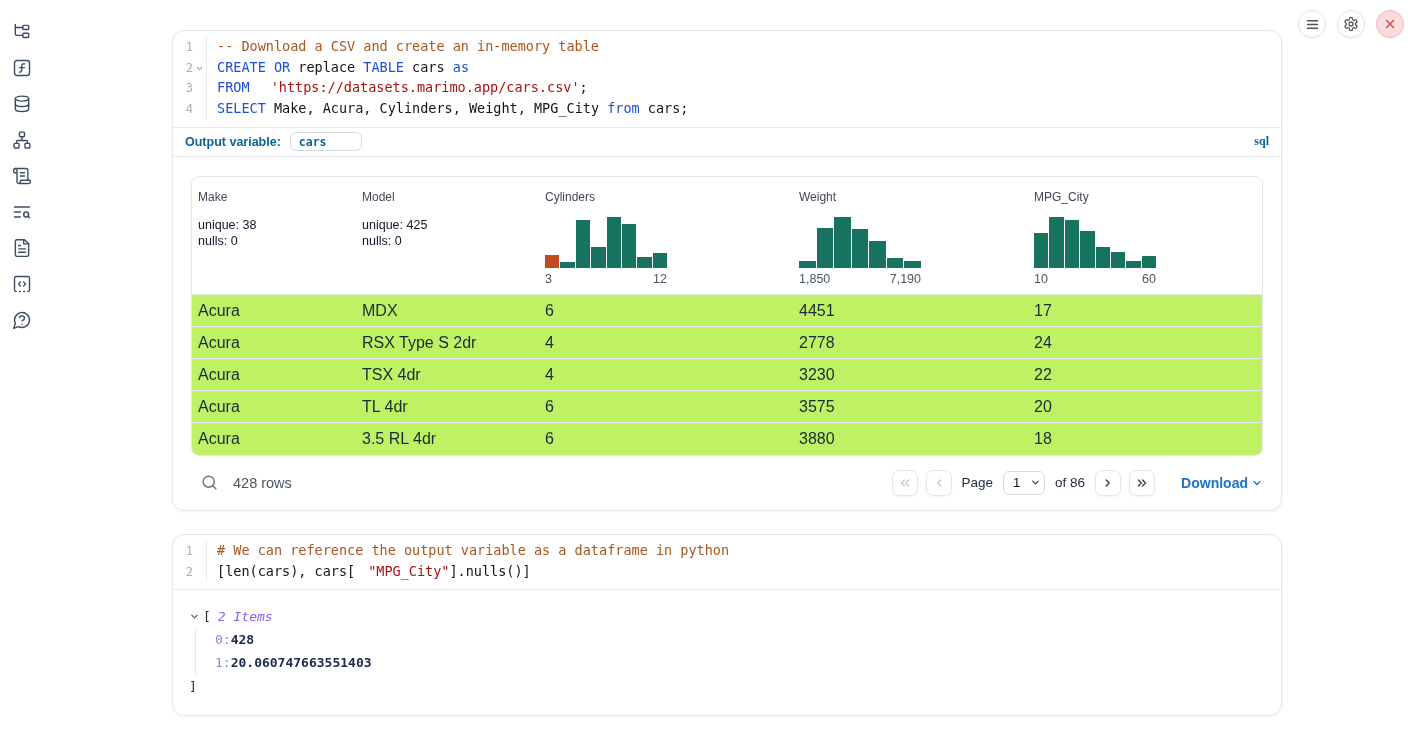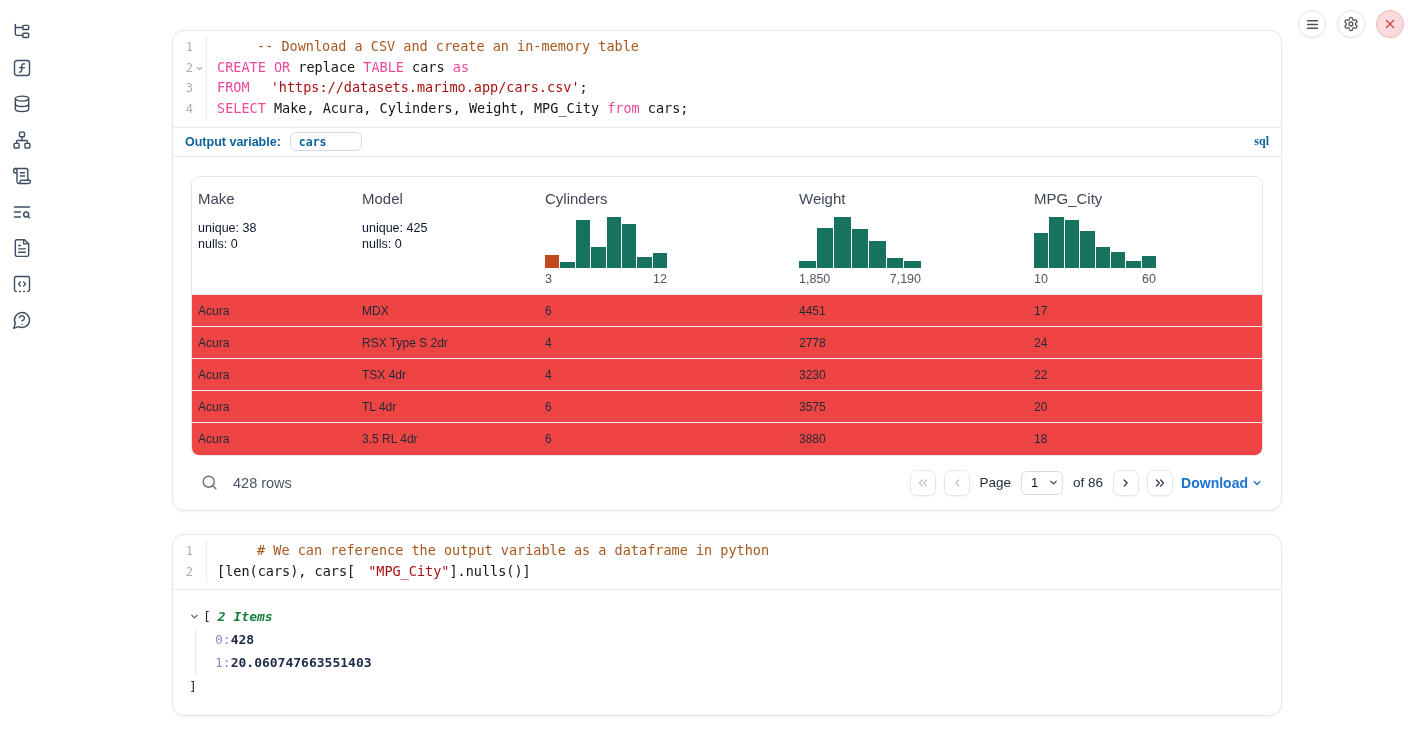--- a/index.html
+++ b/index.html
@@ -25,70 +25,70 @@
   .cell { background:#fff; border:1px solid #e5e7eb; border-radius:12px;
     box-shadow:0 1px 3px rgba(15,23,42,.05); margin-bottom:23px; overflow:hidden; }
 
   
   .editor { padding:6px 0 7px; cursor:text; }
   .cl { display:flex; line-height:19.7px; font-family:"DejaVu Sans Mono", monospace; font-size:13.5px; }
   .ln { width:20px; flex:none; text-align:right; color:#a8aeb8; font-size:12px; padding-top:1px; }
   .fold { width:14px; flex:none; border-right:1px solid #e8eaed; color:#9aa1ab;
     display:flex; align-items:center; justify-content:center; }
   .src { padding-left:10px; white-space:pre; color:#141414; }
-  .tk-kw { color:#ec4899; } .tk-com { color:#a8571f;margin-left:40px; } .tk-str { color:#aa1111;margin-left:13px; } .tk-pl { color:#141414; }
+  .tk-kw { color:#1d4ed8; } .tk-com { color:#a8571f; } .tk-str { color:#aa1111;margin-left:13px; } .tk-pl { color:#141414; }
 
   
   .cell-footer { display:flex; align-items:center; gap:9px; height:30px; padding:0 12px;
     border-top:1px solid #e8eaed; border-bottom:1px solid #e8eaed; }
   .ov-label { font-size:12.5px; font-weight:bold; color:#0c6399; }
   .ov-input { width:72px; height:19px; border:1px solid #d4dae1; border-radius:6px;
     font-family:"DejaVu Sans Mono", monospace; font-size:11.5px; font-weight:bold;
     color:#0c6399; padding:0 8px; outline:none; }
   .lang { margin-left:auto; font-size:12px; font-weight:bold; color:#0c6399;font-family:Liberation Serif, serif; }
 
   
   .cell-output { padding:19px 18px 0; }
   .table-panel { border:1px solid #e5e7eb; border-radius:8px; overflow:hidden; background:#fff; }
   table { width:100%; border-collapse:collapse; table-layout:fixed; }
   thead th { height:118px; vertical-align:top; text-align:left; padding:13px 6px 0;
     position:relative; font-weight:normal; border-bottom:1px solid #e5e7eb; }
-  .col-name { font-size:15px; color:#3f4756; }
+  .col-name { font-size:12px; color:#3f4756; }
   .col-stats { margin-top:13px; font-size:12.5px; line-height:16.5px; color:#0f172a; }
   .hist-wrap { position:absolute; left:6px; bottom:8px; width:122px; }
   .hist { display:flex; align-items:flex-end; gap:1px; height:53px; }
   .hist .bar { flex:1; }
   .hist-labels { display:flex; justify-content:space-between; font-size:12.5px; color:#4b5563; margin-top:4px; }
-  tbody td { height:32px; padding:0 6px; font-size:12px; color:#1f2937; background:#ef4444; }
+  tbody td { height:32px; padding:0 6px; font-size:16px; color:#1f2937; background:#bef264; }
   tbody tr:not(:last-child) td { border-bottom:1px solid #e9ecef; }
 
   
   .table-footer { height:54px; display:flex; align-items:center; }
   .tf-left { display:flex; align-items:center; gap:14px; margin-left:9px; color:#4b5563; font-size:14.5px; }
   .tf-left .search { color:#6b7280; background:none; border:none; padding:0; cursor:pointer; display:flex; }
   .tf-right { margin-left:auto; display:flex; align-items:center; gap:8px; font-size:13.5px; color:#1f2937; }
   .pg-btn { width:26px; height:26px; border:1px solid #e5e7eb; border-radius:7px; background:#fff;
     display:flex; align-items:center; justify-content:center; box-shadow:0 1px 2px rgba(0,0,0,.05);
     color:#374151; cursor:pointer; }
   .pg-btn.disabled { color:#c3c9d2; }
   .page-text { margin:0 2px; }
   .sel-wrap { position:relative; display:inline-flex; align-items:center; }
   .sel-wrap select { appearance:none; -webkit-appearance:none; width:42px; height:24px;
     border:1px solid #d7dbe0; border-radius:6px; background:#fff; font-size:13px;
     padding:0 16px 0 9px; color:#111; outline:none; }
   .sel-arrow { position:absolute; right:4px; pointer-events:none; color:#374151; display:flex; }
-  .download { display:flex; align-items:center; gap:3px; border:none; background:none;
+  .download { display:flex; align-items:center; gap:3px; margin-left:18px; border:none; background:none;
     color:#1a73cf; font-family:"Liberation Sans",sans-serif; font-size:14px; font-weight:bold; cursor:pointer; }
 
   
   .tree { font-family:"DejaVu Sans Mono", monospace; font-size:13px; color:#1f2937;
     padding:16px 16px 18px; }
   .t-line { display:flex; align-items:center; line-height:21px; }
   .t-caret { width:14px; color:#52525b; display:inline-flex; align-items:center; cursor:pointer; }
-  .t-items { color:#15803d; font-style:italic; margin-left:7px;font-weight:bold; }
+  .t-items { color:#8b5cf6; font-style:italic; margin-left:7px; }
   .t-entries { margin-left:6px; border-left:1px solid #e3e6ea; padding-left:19px; margin-top:2px; margin-bottom:2px; }
   .t-entries .t-line { line-height:22.5px; }
   .t-key { color:#8888cf; }
   .t-val { color:#1c2a4a; font-weight:bold; }
 </style>
 </head>
 <body>
 
 <nav class="sidebar">
   <button class="side-btn">

